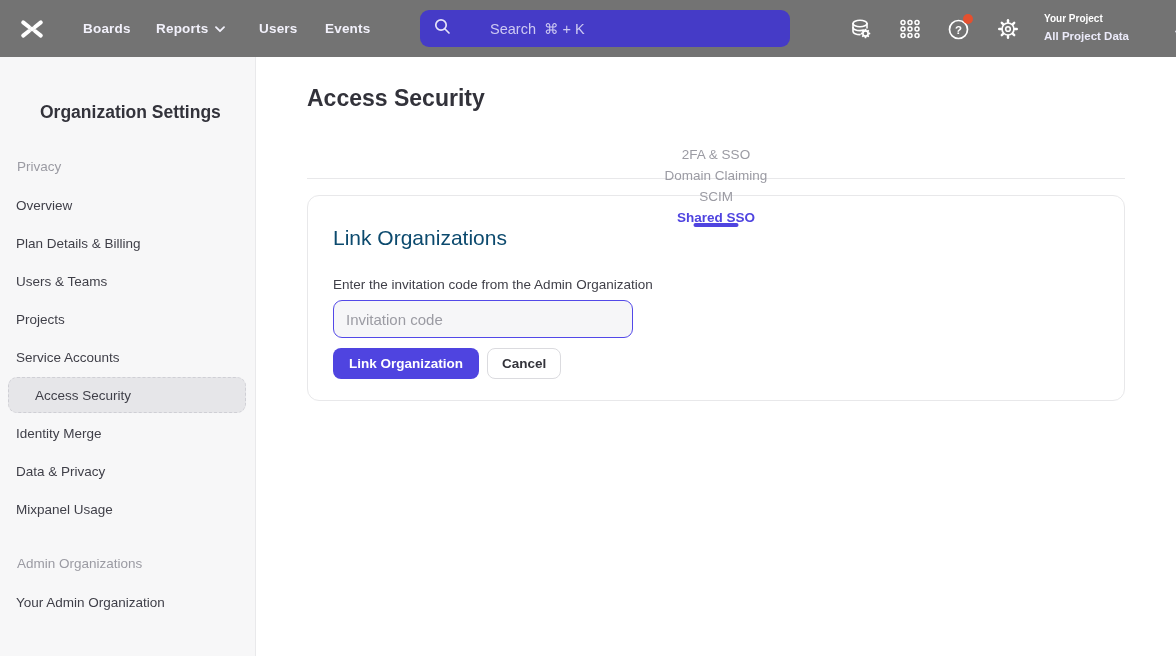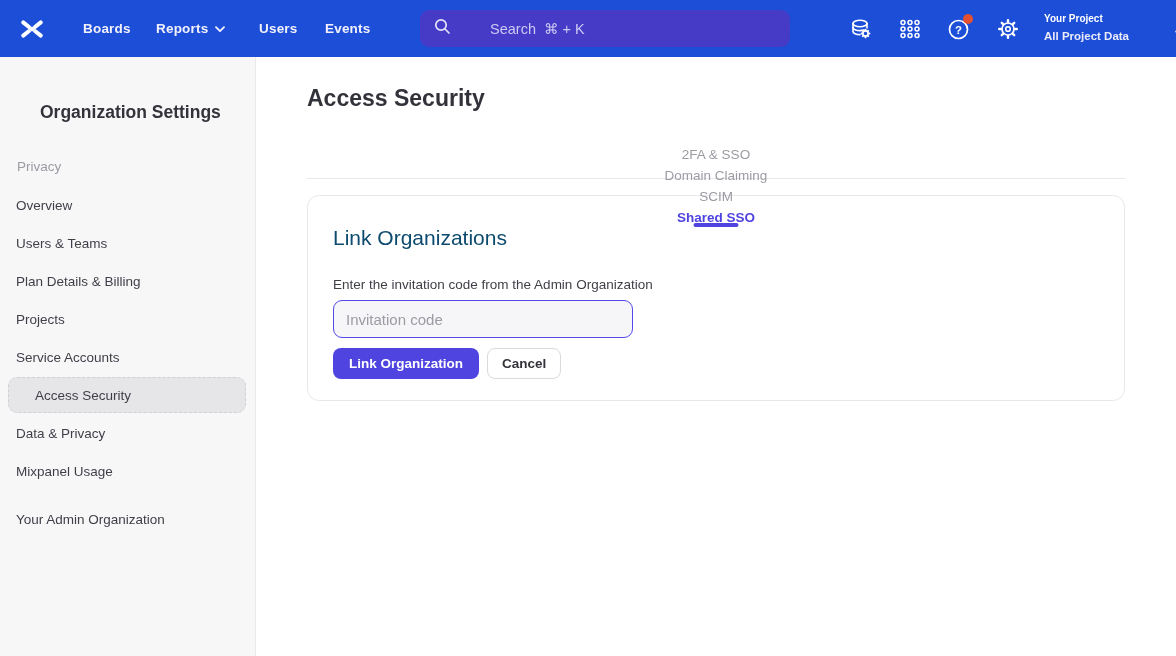--- a/index.html
+++ b/index.html
@@ -1,19 +1,19 @@
 <!DOCTYPE html>
 <html><head>
 <meta charset="utf-8">
 <style>
   * { margin:0; padding:0; box-sizing:border-box; }
   html,body { width:1176px; height:656px; overflow:hidden; font-family:"Liberation Sans", sans-serif; background:#fff; }
 
   
-  .topnav { position:absolute; left:0; top:0; width:1176px; height:57px; background:#1d4ed8; }
+  .topnav { position:absolute; left:0; top:0; width:1176px; height:57px; background:#737373; }
   .logo { position:absolute; left:19px; top:16px; width:26px; height:26px; }
   .nav-item { position:absolute; top:0; height:57px; display:flex; align-items:center; gap:7px;
               color:#F2F1FB; font-size:13.5px; font-weight:700; letter-spacing:.2px; cursor:pointer; }
   .nav-boards { left:83px; }
   .nav-reports { left:156px; }
   .nav-users { left:259px; }
   .nav-events { left:325px; }
   .searchbox { position:absolute; left:420px; top:10px; width:370px; height:37px; background:#453BC7;
                border-radius:9px; display:flex; align-items:center; padding-left:14px; gap:10px; cursor:text;justify-content:space-between; }
   .searchbox input { background:transparent; border:none; outline:none; color:#EDEBFA; font-size:14.5px;
@@ -173,29 +173,31 @@
     </span>
   </div>
 </header>
 
 <aside class="sidebar">
   <div class="sb-title">Organization Settings</div>
 
   <div class="sb-label sb-label-settings">Privacy</div>
   <ul class="sb-list">
     <li class="sb-item">Overview</li>
+    <li class="sb-item">Plan Details &amp; Billing</li>
     <li class="sb-item">Users &amp; Teams</li>
-    <li class="sb-item">Plan Details &amp; Billing</li>
     <li class="sb-item">Projects</li>
     <li class="sb-item">Service Accounts</li>
     <li class="sb-item active">Access Security</li>
+    <li class="sb-item">Identity Merge</li>
     <li class="sb-item">Data &amp; Privacy</li>
     <li class="sb-item">Mixpanel Usage</li>
   </ul>
 
+  <div class="sb-label sb-label-admin">Admin Organizations</div>
   <ul class="sb-list">
     <li class="sb-item">Your Admin Organization</li>
   </ul>
 </aside>
 
 <main class="main">
   <h1 class="page-title">Access Security</h1>
 
   <div class="tabs">
     <div class="tab">

